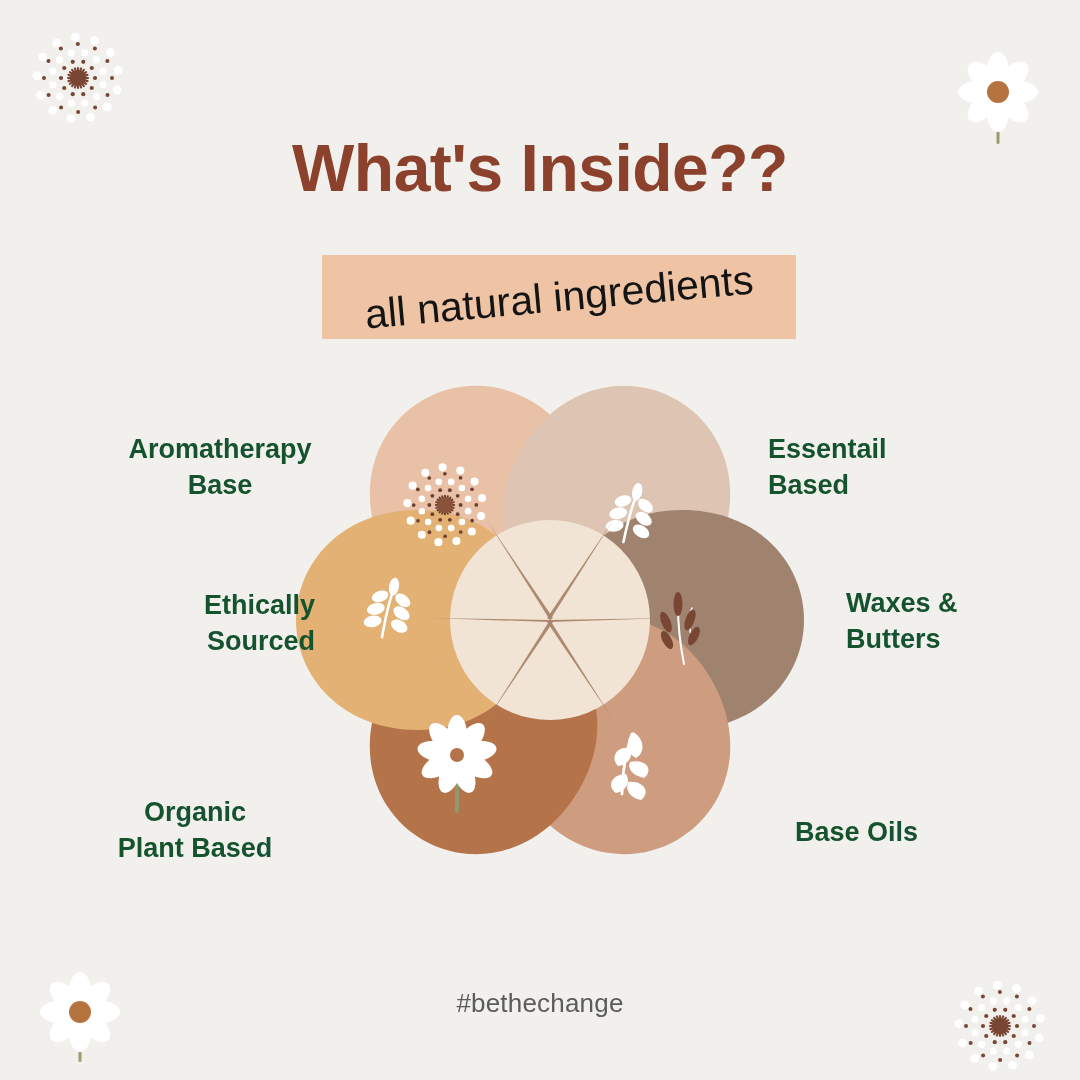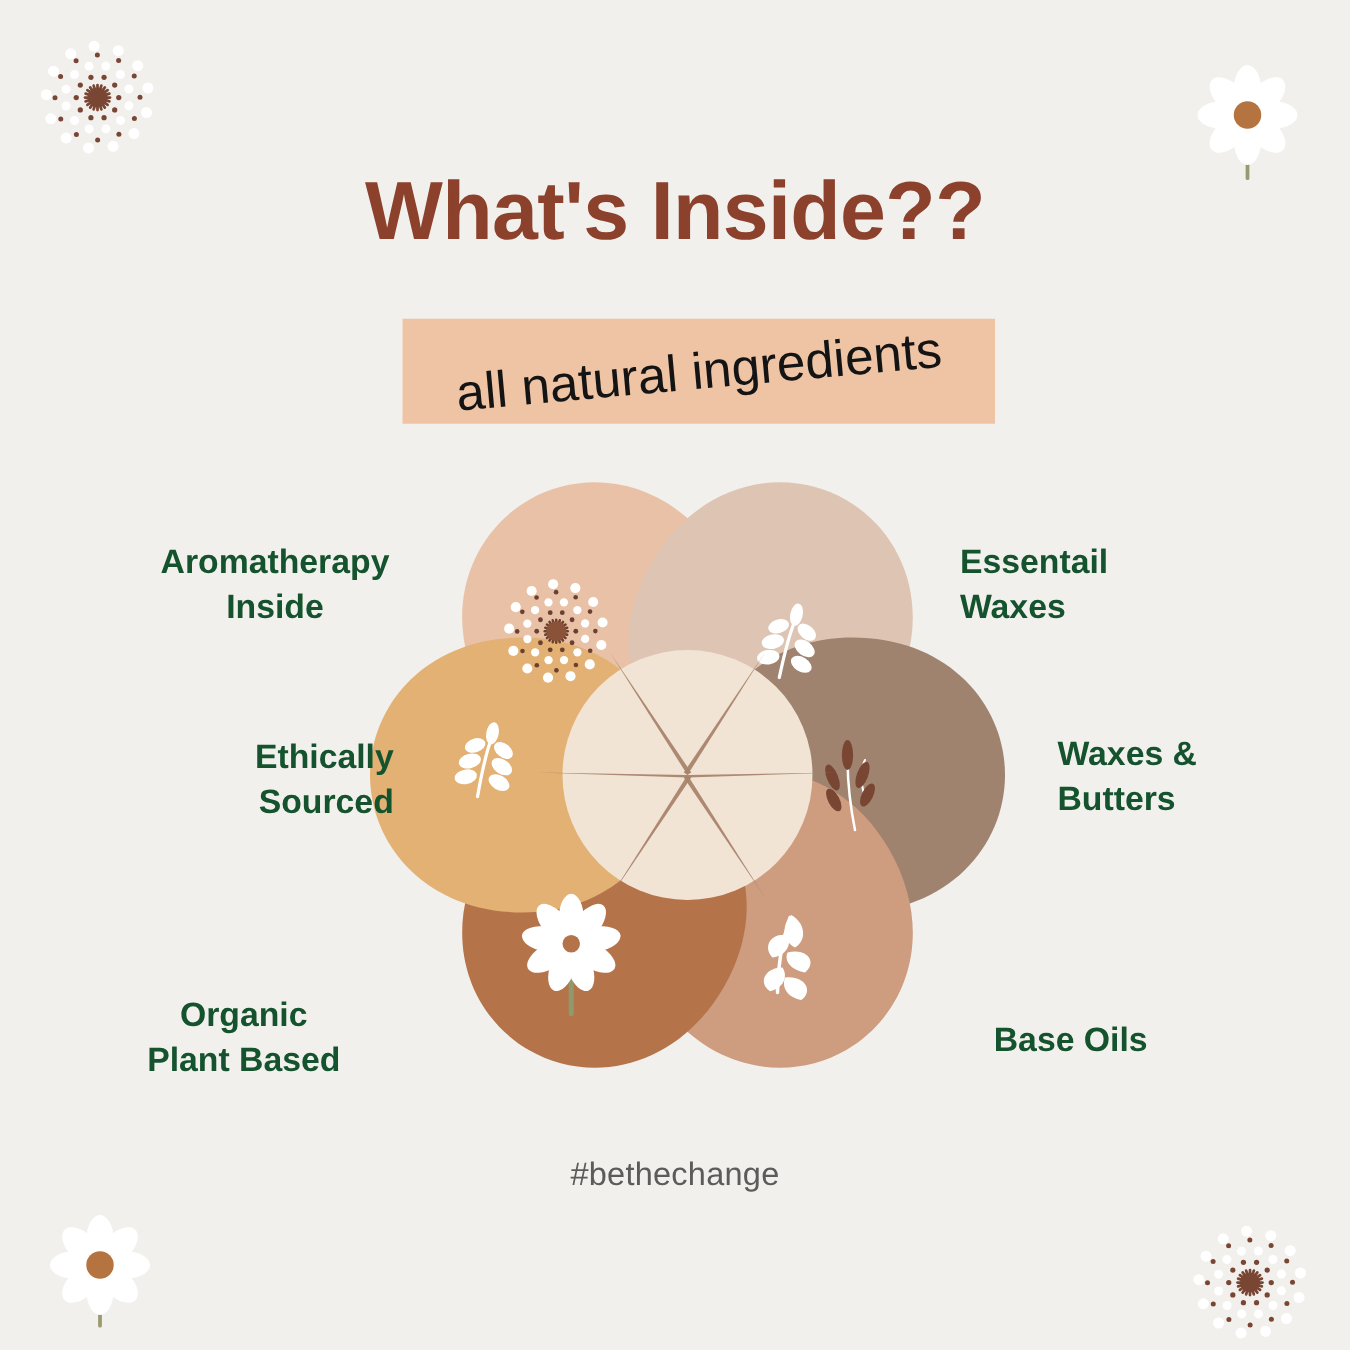--- a/index.html
+++ b/index.html
@@ -82,21 +82,21 @@
   .label.ethical { left: 20px;  top: 588px;  width: 295px; text-align: right; }
   .label.organic { left: 40px;  top: 795px;  width: 310px; text-align: center; }
   .label.essent  { left: 768px; top: 432px;  width: 300px; text-align: left; }
   .label.waxes   { left: 846px; top: 586px;  width: 300px; text-align: left; }
   .label.baseoil { left: 795px; top: 815px;  width: 300px; text-align: left; }
 
   
   .footer {
     position: absolute;
     left: 0;
-    top: 924px;
+    top: 988px;
     width: 1080px;
     text-align: center;
     font-size: 26px;
     font-weight: 400;
     color: #5B5B5B;
     letter-spacing: 0.2px;
   }
 
   
   .corner { position: absolute; }
@@ -479,36 +479,36 @@
         <path d="M260 260 L 322 358 L 257 262 Z" opacity="0.95"></path>
         <path d="M260 260 L 198 358 L 263 262 Z" opacity="0.95"></path>
         <path d="M260 260 L 140 258 L 260 262 Z" opacity="0.95"></path>
         <path d="M260 260 L 380 258 L 260 262 Z" opacity="0.95"></path>
       </g>
     </svg>
   </div>
 
   <div class="label aroma">
     <div>Aromatherapy</div>
-    <div>Inside</div>
+    <div>Base</div>
   </div>
 
   <div class="label organic">
     <div>Organic</div>
     <div>Plant Based</div>
   </div>
 
   <div class="label ethical">
     <div>Ethically</div>
     <div>Sourced</div>
   </div>
 
   <div class="label essent">
     <div>Essentail</div>
-    <div>Waxes</div>
+    <div>Based</div>
   </div>
 
   <div class="label waxes">
     <div>Waxes &amp;</div>
     <div>Butters</div>
   </div>
 
   <div class="label baseoil">
     <div>Base Oils</div>
   </div>

